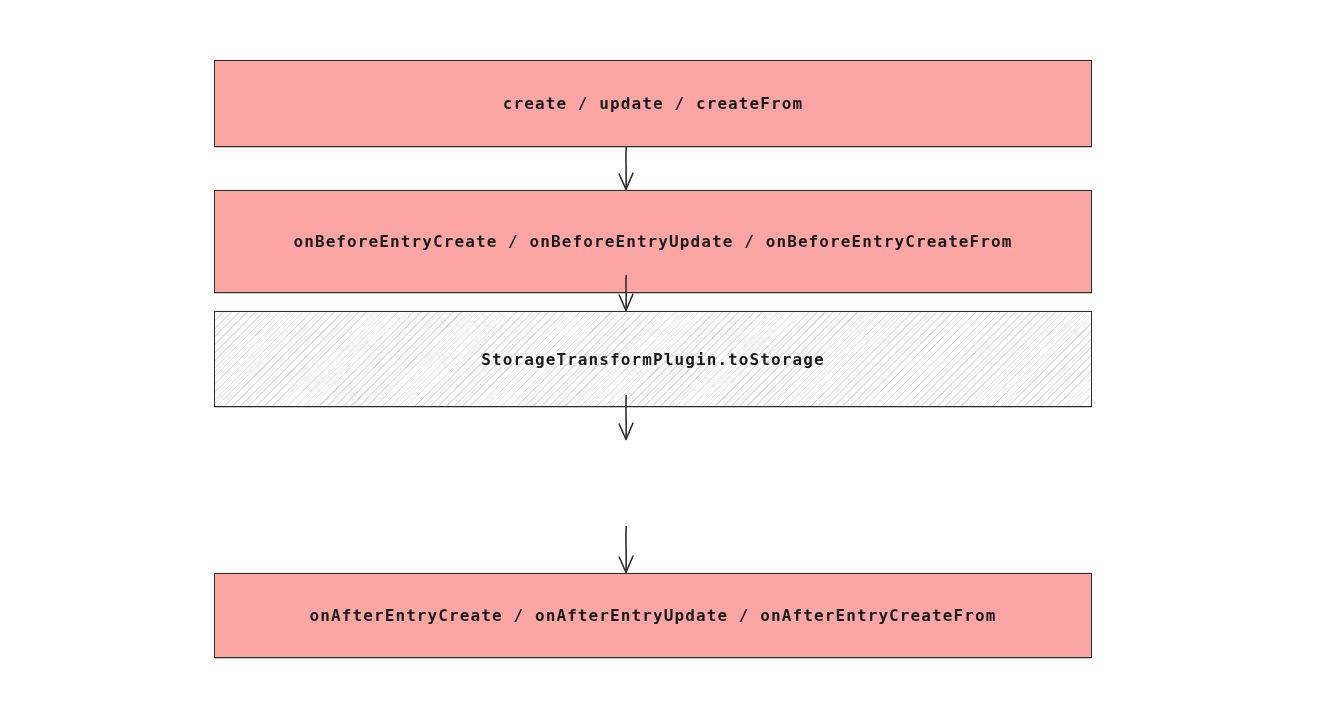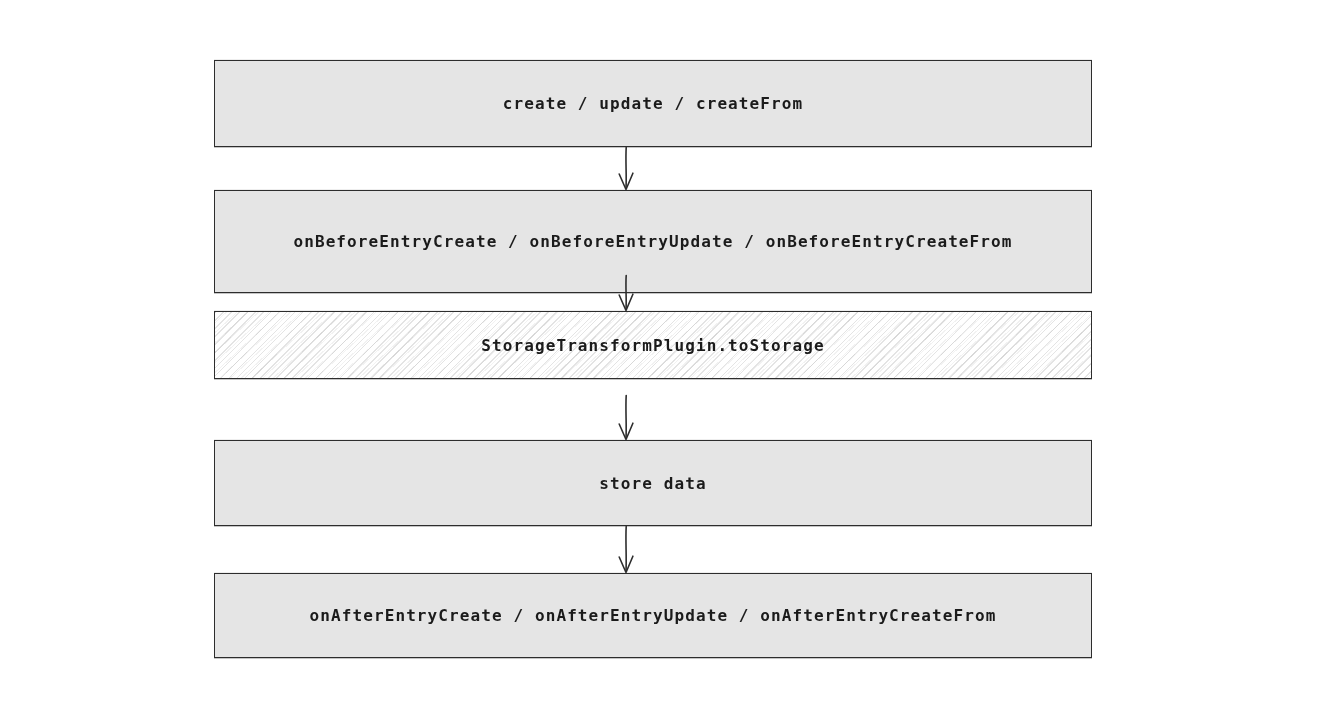--- a/index.html
+++ b/index.html
@@ -14,21 +14,21 @@
     height: 710px;
     background: #ffffff;
     overflow: hidden;
   }
   .node {
     position: absolute;
     left: 214px;
     width: 878px;
     box-sizing: border-box;
     border: 1.7px solid #2d2d2d;
-    background: #e5e5e5;
+    background: #fca5a5;
     display: flex;
     align-items: center;
     justify-content: center;
     box-shadow: 0 1px 0 rgba(90,90,90,0.35), 0 -0.5px 0 rgba(120,120,120,0.25);
   }
   .node-label {
     font-size: 16px;
     font-weight: 600;
     letter-spacing: 1.1px;
     color: #1b1b1b;
@@ -69,32 +69,29 @@
 
   <div class="node" style="top:190px;height:103px">
     <span class="node-label">onBeforeEntryCreate / onBeforeEntryUpdate / onBeforeEntryCreateFrom</span>
   </div>
 
   <svg class="arrow" style="top:275px" width="26" height="36" viewBox="0 0 26 36">
     <path d="M13.2 0.5 C12.4 12, 13.7 24, 13 34.5"></path>
     <path d="M6.2 20 L13 35.5 L19.9 19.2"></path>
   </svg>
 
-  <div class="node hachure" style="top:311px;height:68px">
+  <div class="node hachure" style="top:311px;height:96px">
     <span class="node-label">StorageTransformPlugin.toStorage</span>
   </div>
 
   <svg class="arrow" style="top:395px" width="26" height="45" viewBox="0 0 26 45">
     <path d="M13.2 0.5 C12.4 15, 13.7 30, 13 43.5"></path>
     <path d="M6.2 29 L13 44.5 L19.9 28.2"></path>
   </svg>
 
-  <div class="node" style="top:440px;height:86px">
-    <span class="node-label">store data</span>
-  </div>
 
   <svg class="arrow" style="top:526px" width="26" height="47" viewBox="0 0 26 47">
     <path d="M13.2 0.5 C12.4 15, 13.7 31, 13 45.5"></path>
     <path d="M6.2 31 L13 46.5 L19.9 30.2"></path>
   </svg>
 
   <div class="node" style="top:573px;height:85px">
     <span class="node-label">onAfterEntryCreate / onAfterEntryUpdate / onAfterEntryCreateFrom</span>
   </div>
 

